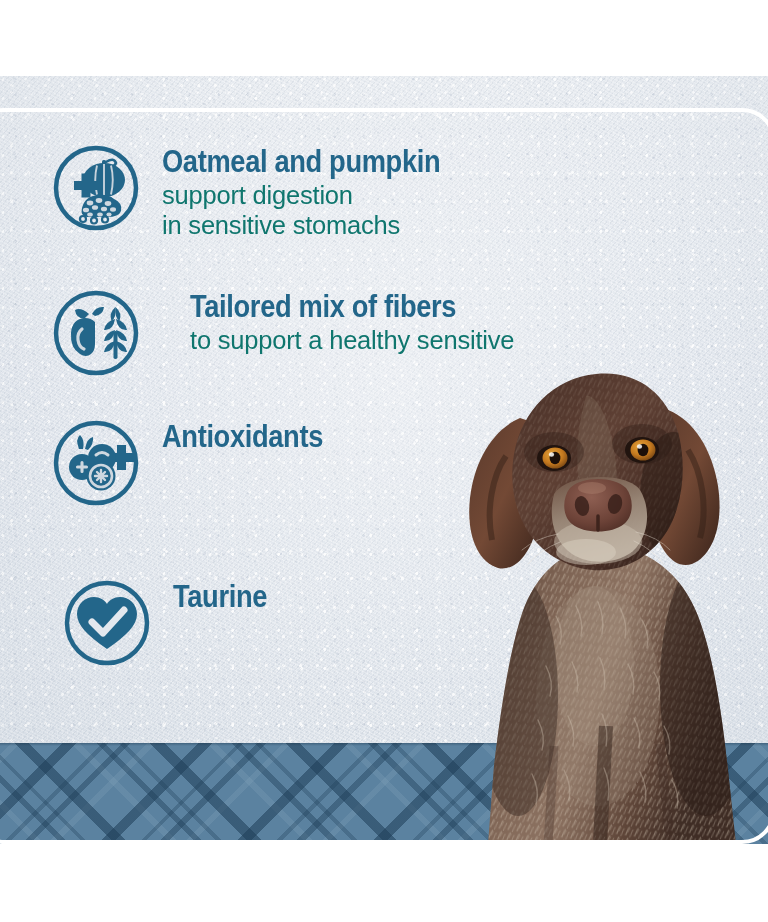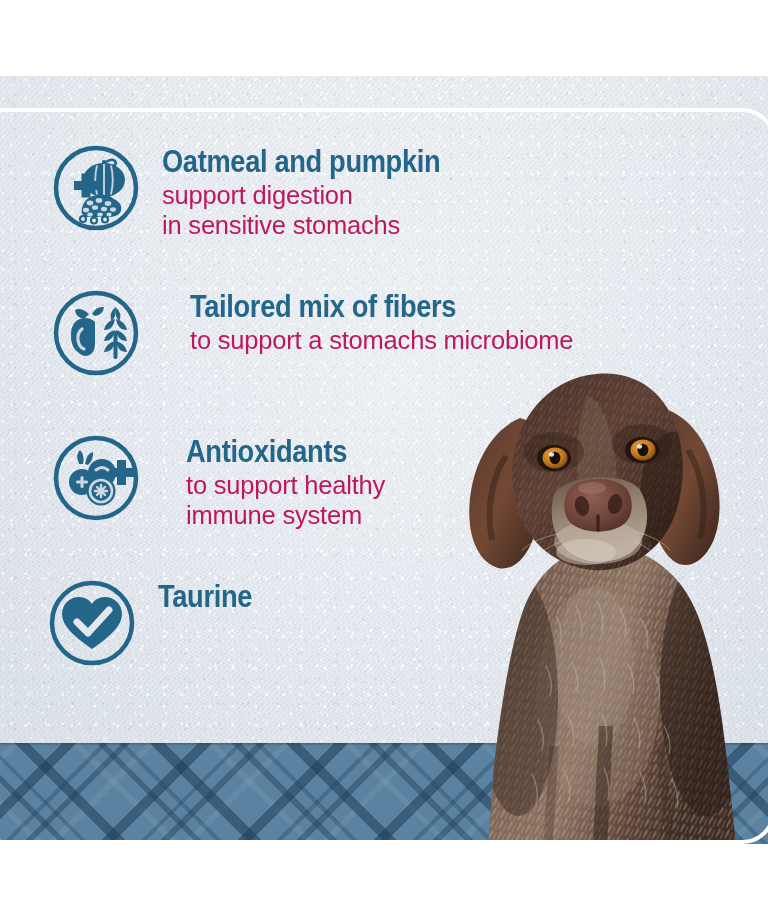--- a/index.html
+++ b/index.html
@@ -106,31 +106,31 @@
     letter-spacing:-0.4px;
     color:#23668a;
     line-height:1.02;
     transform:scaleX(.88);
     transform-origin:left center;
     white-space:nowrap;
   }
   .f-sub{
     font-size:25.5px;
     font-weight:400;
-    color:#be185d;
+    color:#0f766e;
     line-height:1.18;
     letter-spacing:-0.2px;
     margin-top:2px;
     white-space:pre-line;
   }
 
   #row-0{left:52px;top:68px;}
   #row-1{left:52px;top:213px;gap:28px;}
-  #row-2{left:52px;top:358px;gap:24px;}
-  #row-3{left:48px;top:503px;}
+  #row-2{left:52px;top:343px;}
+  #row-3{left:63px;top:503px;}
 
   
   #dog-photo{
     position:absolute;left:436px;top:290px;width:332px;height:478px;
     overflow:hidden;
   }
   #dog-photo svg{display:block;}
 
   
   #bottom-white{
@@ -403,21 +403,21 @@
             <path d="M64 30 q10 3 11 11 q-9 1 -11 -11 z"></path>
             <path d="M63 41 q-10 3 -11 11 q9 1 11 -11 z"></path>
             <path d="M64 41 q10 3 11 11 q-9 1 -11 -11 z"></path>
             <path d="M63 52 q-10 3 -11 11 q9 1 11 -11 z"></path>
             <path d="M64 52 q10 3 11 11 q-9 1 -11 -11 z"></path>
           </g>
         </svg>
       </div>
       <div class="texts">
         <div class="f-title">Tailored mix of fibers</div>
-        <div class="f-sub">to support a stomachs microbiome</div>
+        <div class="f-sub">to support a healthy sensitive</div>
       </div>
     </div>
 
     <div class="feature-row" id="row-2">
       <div class="icon-badge">
         <svg viewBox="0 0 88 88" xmlns="http://www.w3.org/2000/svg">
           <circle cx="44" cy="44" r="40" fill="none" stroke="#23668a" stroke-width="4.5"></circle>
 
           <path d="M57 34 h8 v-8 h9 v8 h8 v9 h-8 v8 h-9 v-8 h-8 z" fill="#23668a"></path>
 
@@ -432,22 +432,20 @@
           <circle cx="30" cy="48" r="13" fill="#23668a"></circle>
           <path d="M30 43.5 v9 M25.5 48 h9" stroke="#cfd8e0" stroke-width="3.1" stroke-linecap="round"></path>
 
           <circle cx="49" cy="57" r="14.5" fill="#23668a"></circle>
           <circle cx="49" cy="57" r="11" fill="none" stroke="#cfd8e0" stroke-width="2.6"></circle>
           <path d="M49 51 v12 M43 57 h12 M45 53 l8 8 M53 53 l-8 8" stroke="#cfd8e0" stroke-width="2.4" stroke-linecap="round"></path>
         </svg>
       </div>
       <div class="texts">
         <div class="f-title">Antioxidants</div>
-        <div class="f-sub">to support healthy
-immune system</div>
       </div>
     </div>
 
     <div class="feature-row" id="row-3">
       <div class="icon-badge">
         <svg viewBox="0 0 88 88" xmlns="http://www.w3.org/2000/svg">
           <circle cx="44" cy="44" r="40" fill="none" stroke="#23668a" stroke-width="4.5"></circle>
           <path d="M44 70
                    C 24 56, 14 46, 14 35
                    C 14 25, 22 18, 31 18

